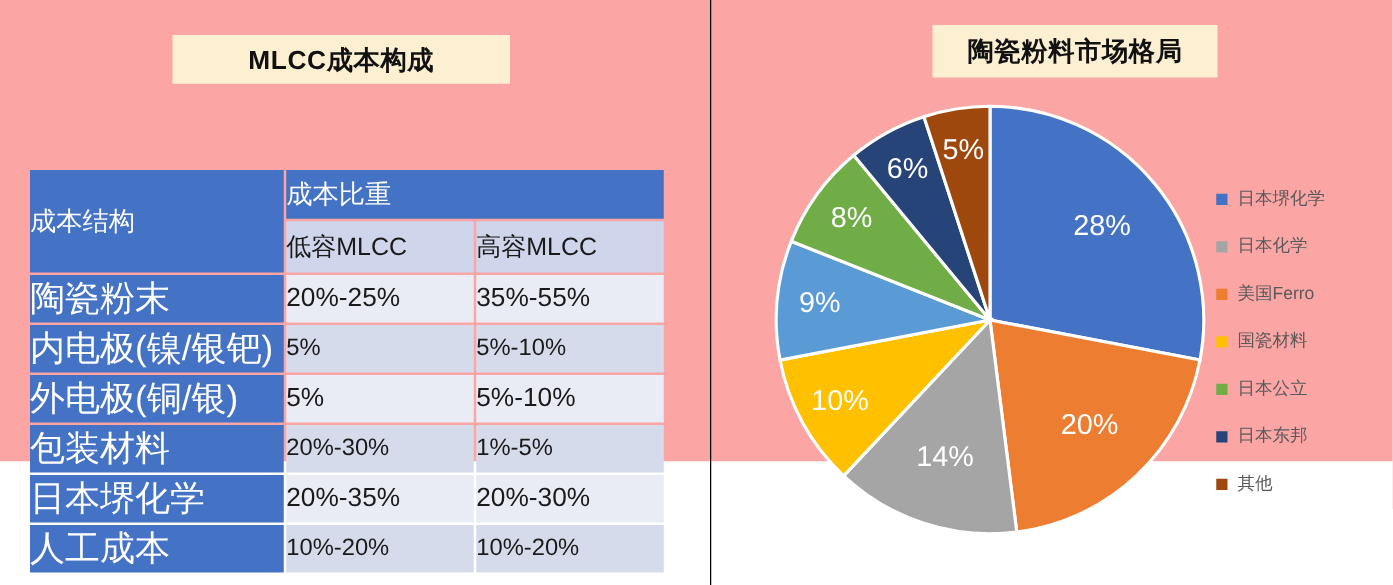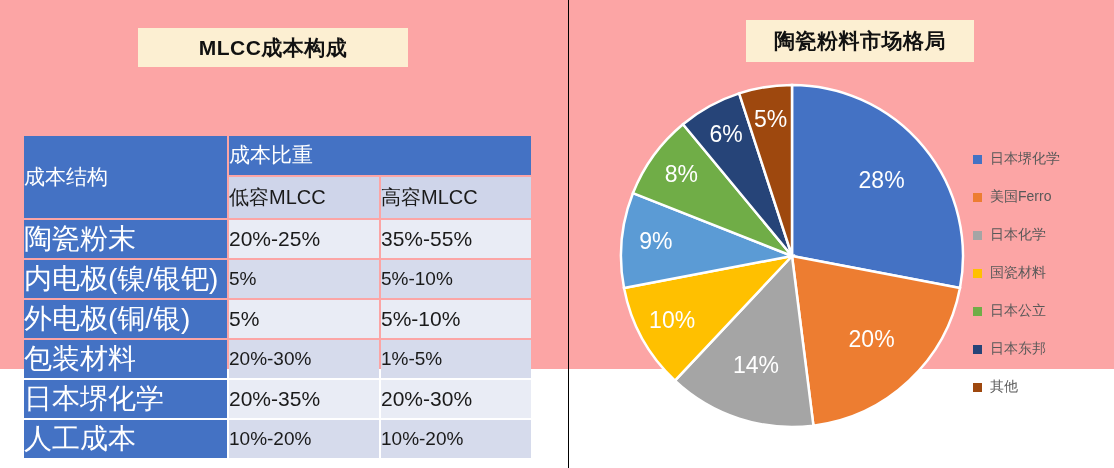--- a/index.html
+++ b/index.html
@@ -250,28 +250,28 @@
           </g>
       </svg>
     </div>
 
     <div class="legend" id="pie-legend">
         <div class="legend-item">
           <span class="legend-swatch" style="background: rgb(68, 114, 196);"></span>
           <span class="legend-label">日本堺化学</span>
         </div>
         <div class="legend-item">
+          <span class="legend-swatch" style="background: rgb(165, 165, 165);"></span>
+          <span class="legend-label">日本化学</span>
+        </div>
+        <div class="legend-item">
           <span class="legend-swatch" style="background: rgb(237, 125, 49);"></span>
           <span class="legend-label">美国Ferro</span>
         </div>
         <div class="legend-item">
-          <span class="legend-swatch" style="background: rgb(165, 165, 165);"></span>
-          <span class="legend-label">日本化学</span>
-        </div>
-        <div class="legend-item">
           <span class="legend-swatch" style="background: rgb(255, 192, 0);"></span>
           <span class="legend-label">国瓷材料</span>
         </div>
         <div class="legend-item">
           <span class="legend-swatch" style="background: rgb(112, 173, 71);"></span>
           <span class="legend-label">日本公立</span>
         </div>
         <div class="legend-item">
           <span class="legend-swatch" style="background: rgb(38, 68, 120);"></span>
           <span class="legend-label">日本东邦</span>

